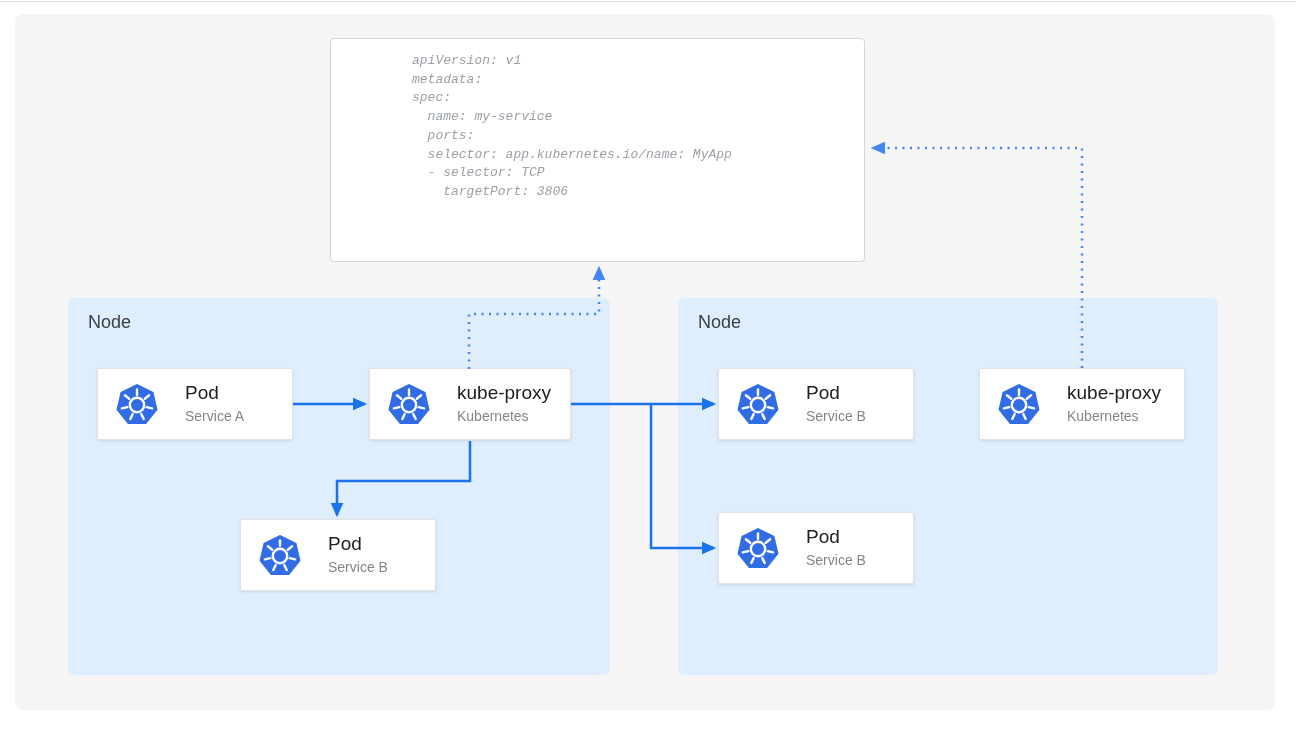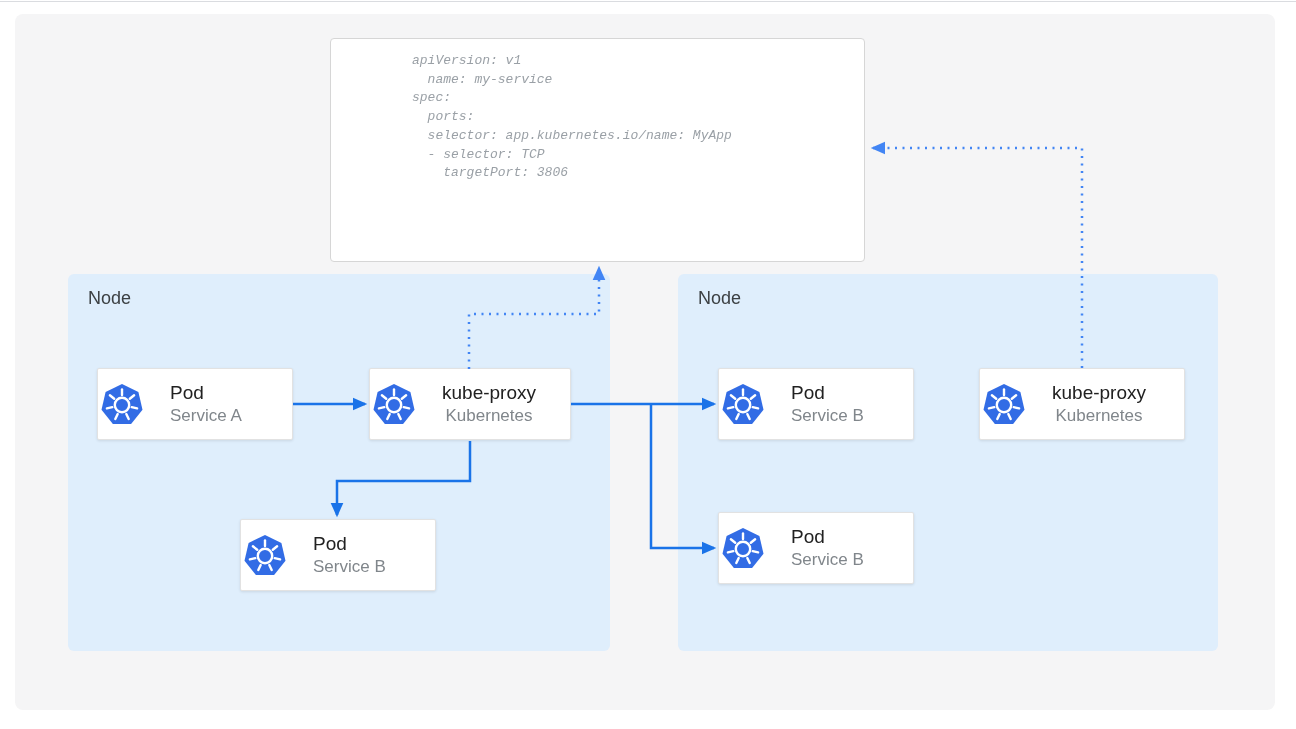--- a/index.html
+++ b/index.html
@@ -14,31 +14,31 @@
   .stage{position:relative;width:1296px;height:729px;border-radius:9px;}
   .top-divider{position:absolute;left:0;top:1px;width:1296px;height:1px;background:var(--top-divider);}
   .panel{position:absolute;left:15px;top:14px;width:1260px;height:696px;background:var(--panel-bg);border-radius:8px;}
 
   .yaml-box{position:absolute;left:330px;top:38px;width:535px;height:224px;background:#fff;
     border:1px solid var(--yaml-border);border-radius:4px;padding:13px 0 0 81px;z-index:2;}
   .yaml-line{white-space:pre;font-family:"Liberation Mono",monospace;font-style:italic;
     font-size:13px;line-height:18.7px;color:var(--yaml-text);}
   .yaml-line .b{font-weight:700;color:var(--yaml-bold-text);}
 
-  .node{position:absolute;top:274px;height:377px;background:var(--node-bg);border-radius:6px;z-index:1;}
+  .node{position:absolute;top:298px;height:377px;background:var(--node-bg);border-radius:6px;z-index:1;}
   .node-left{left:68px;width:542px;}
   .node-right{left:678px;width:540px;}
   .node-label{position:absolute;left:20px;top:14px;font-size:18px;color:var(--node-label-text);}
 
   .card{position:absolute;height:72px;background:#fff;border:1px solid var(--card-border);
     border-radius:2px;box-shadow:0 1px 3px rgba(0,0,0,.10);display:flex;align-items:center;
-    padding-left:2px;gap:26px;z-index:3;}
+    padding-left:17px;gap:26px;z-index:3;}
   .card-text{display:flex;flex-direction:column;justify-content:center;}
   .card-title{font-size:19px;line-height:24px;color:var(--title-text);}
-  .card-subtitle{font-size:17px;line-height:22px;color:var(--subtitle-text);text-align:center;}
+  .card-subtitle{font-size:14px;line-height:22px;color:var(--subtitle-text);}
   .k8s-icon{width:44px;height:44px;flex:0 0 44px;display:block;}
 
   #pod-service-a-card{left:97px;top:368px;width:196px;}
   #kube-proxy-left-card{left:369px;top:368px;width:202px;}
   #pod-service-b-left-card{left:240px;top:519px;width:196px;}
   #pod-service-b-right-top-card{left:718px;top:368px;width:196px;}
   #pod-service-b-right-bottom-card{left:718px;top:512px;width:196px;}
   #kube-proxy-right-card{left:979px;top:368px;width:206px;}
 
   .arrows{position:absolute;left:0;top:0;width:1296px;height:729px;z-index:5;pointer-events:none;}
@@ -66,22 +66,23 @@
         </g>
       </symbol>
     </defs>
   </svg>
 
   <div class="top-divider"></div>
   <div class="panel"></div>
 
   <div class="yaml-box">
       <div class="yaml-line"><span>apiVersion: v1</span></div>
+      <div class="yaml-line"><span>metadata:</span></div>
+      <div class="yaml-line"><span>spec:</span></div>
       <div class="yaml-line"><span>  name: my-service</span></div>
-      <div class="yaml-line"><span>spec:</span></div>
       <div class="yaml-line"><span>  ports:</span></div>
       <div class="yaml-line"><span>  selector: app.kubernetes.io/name: MyApp</span></div>
       <div class="yaml-line"><span>  - selector: TCP</span></div>
       <div class="yaml-line"><span>    targetPort: 3806</span></div>
     </div>
 
   <div class="node node-left">
     <div class="node-label">Node</div>
   </div>
   <div class="node node-right">

